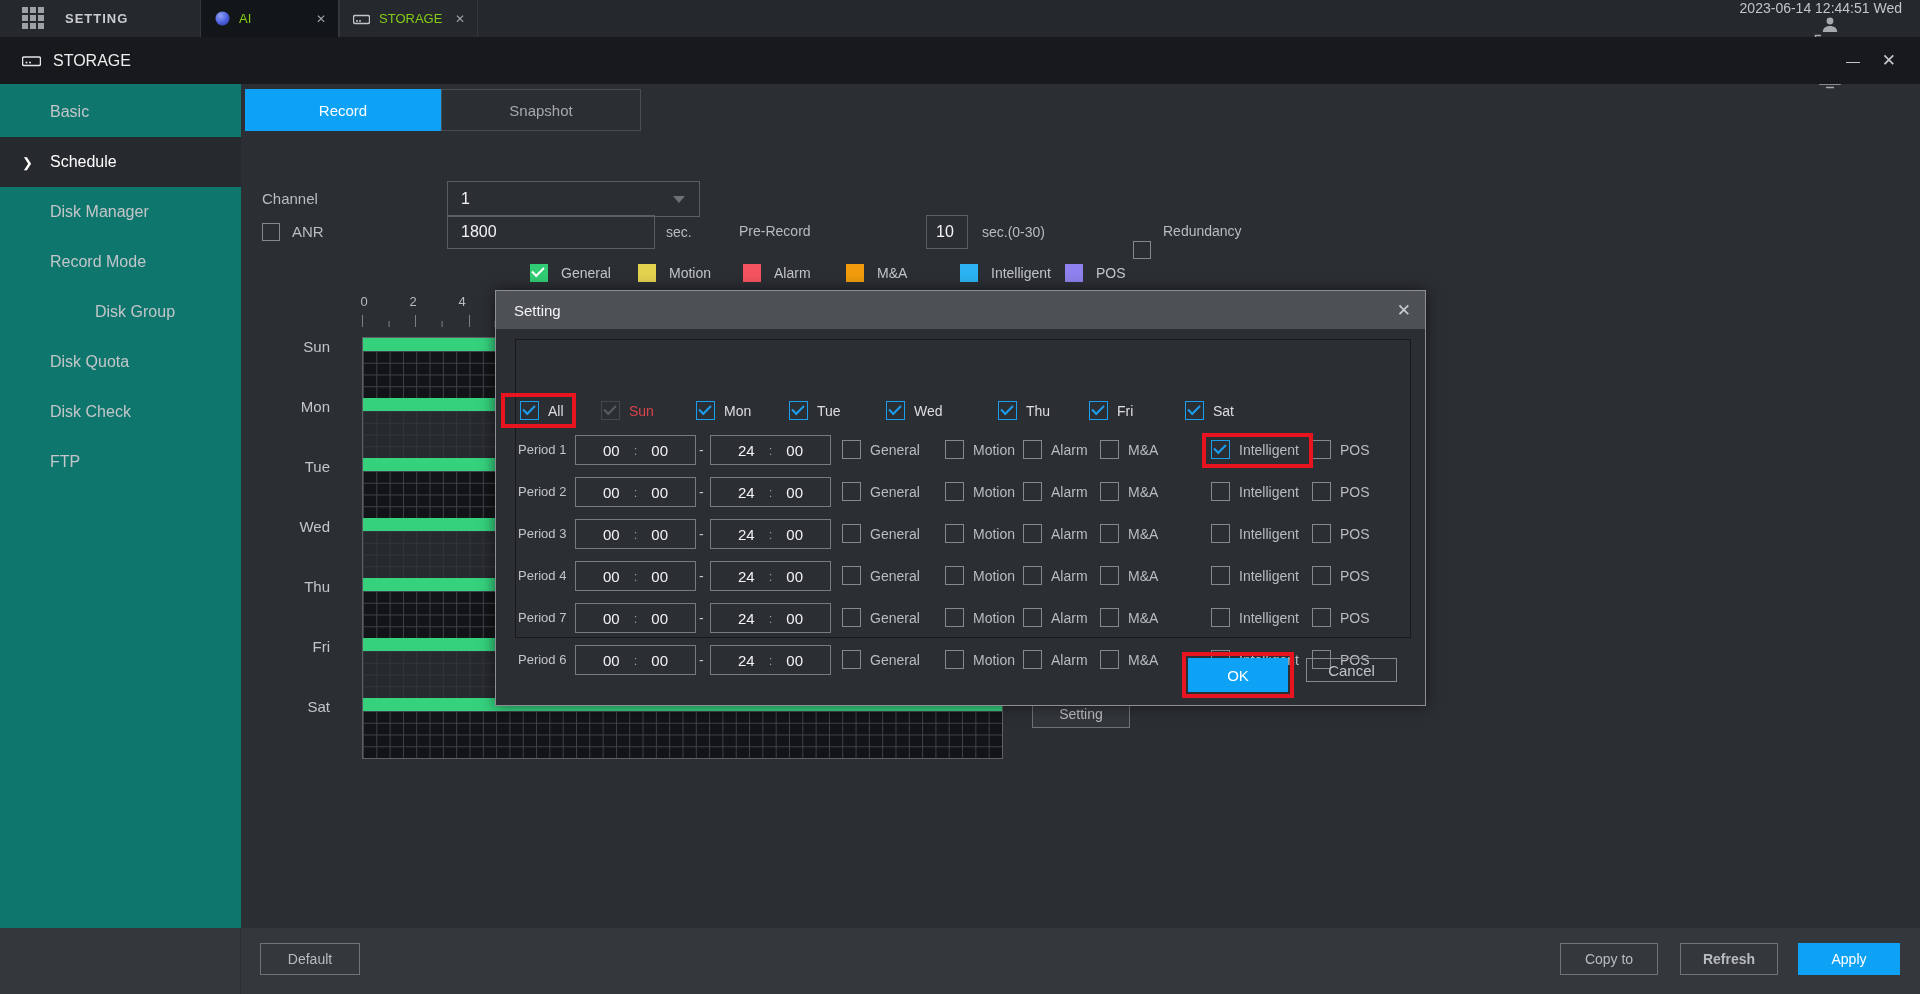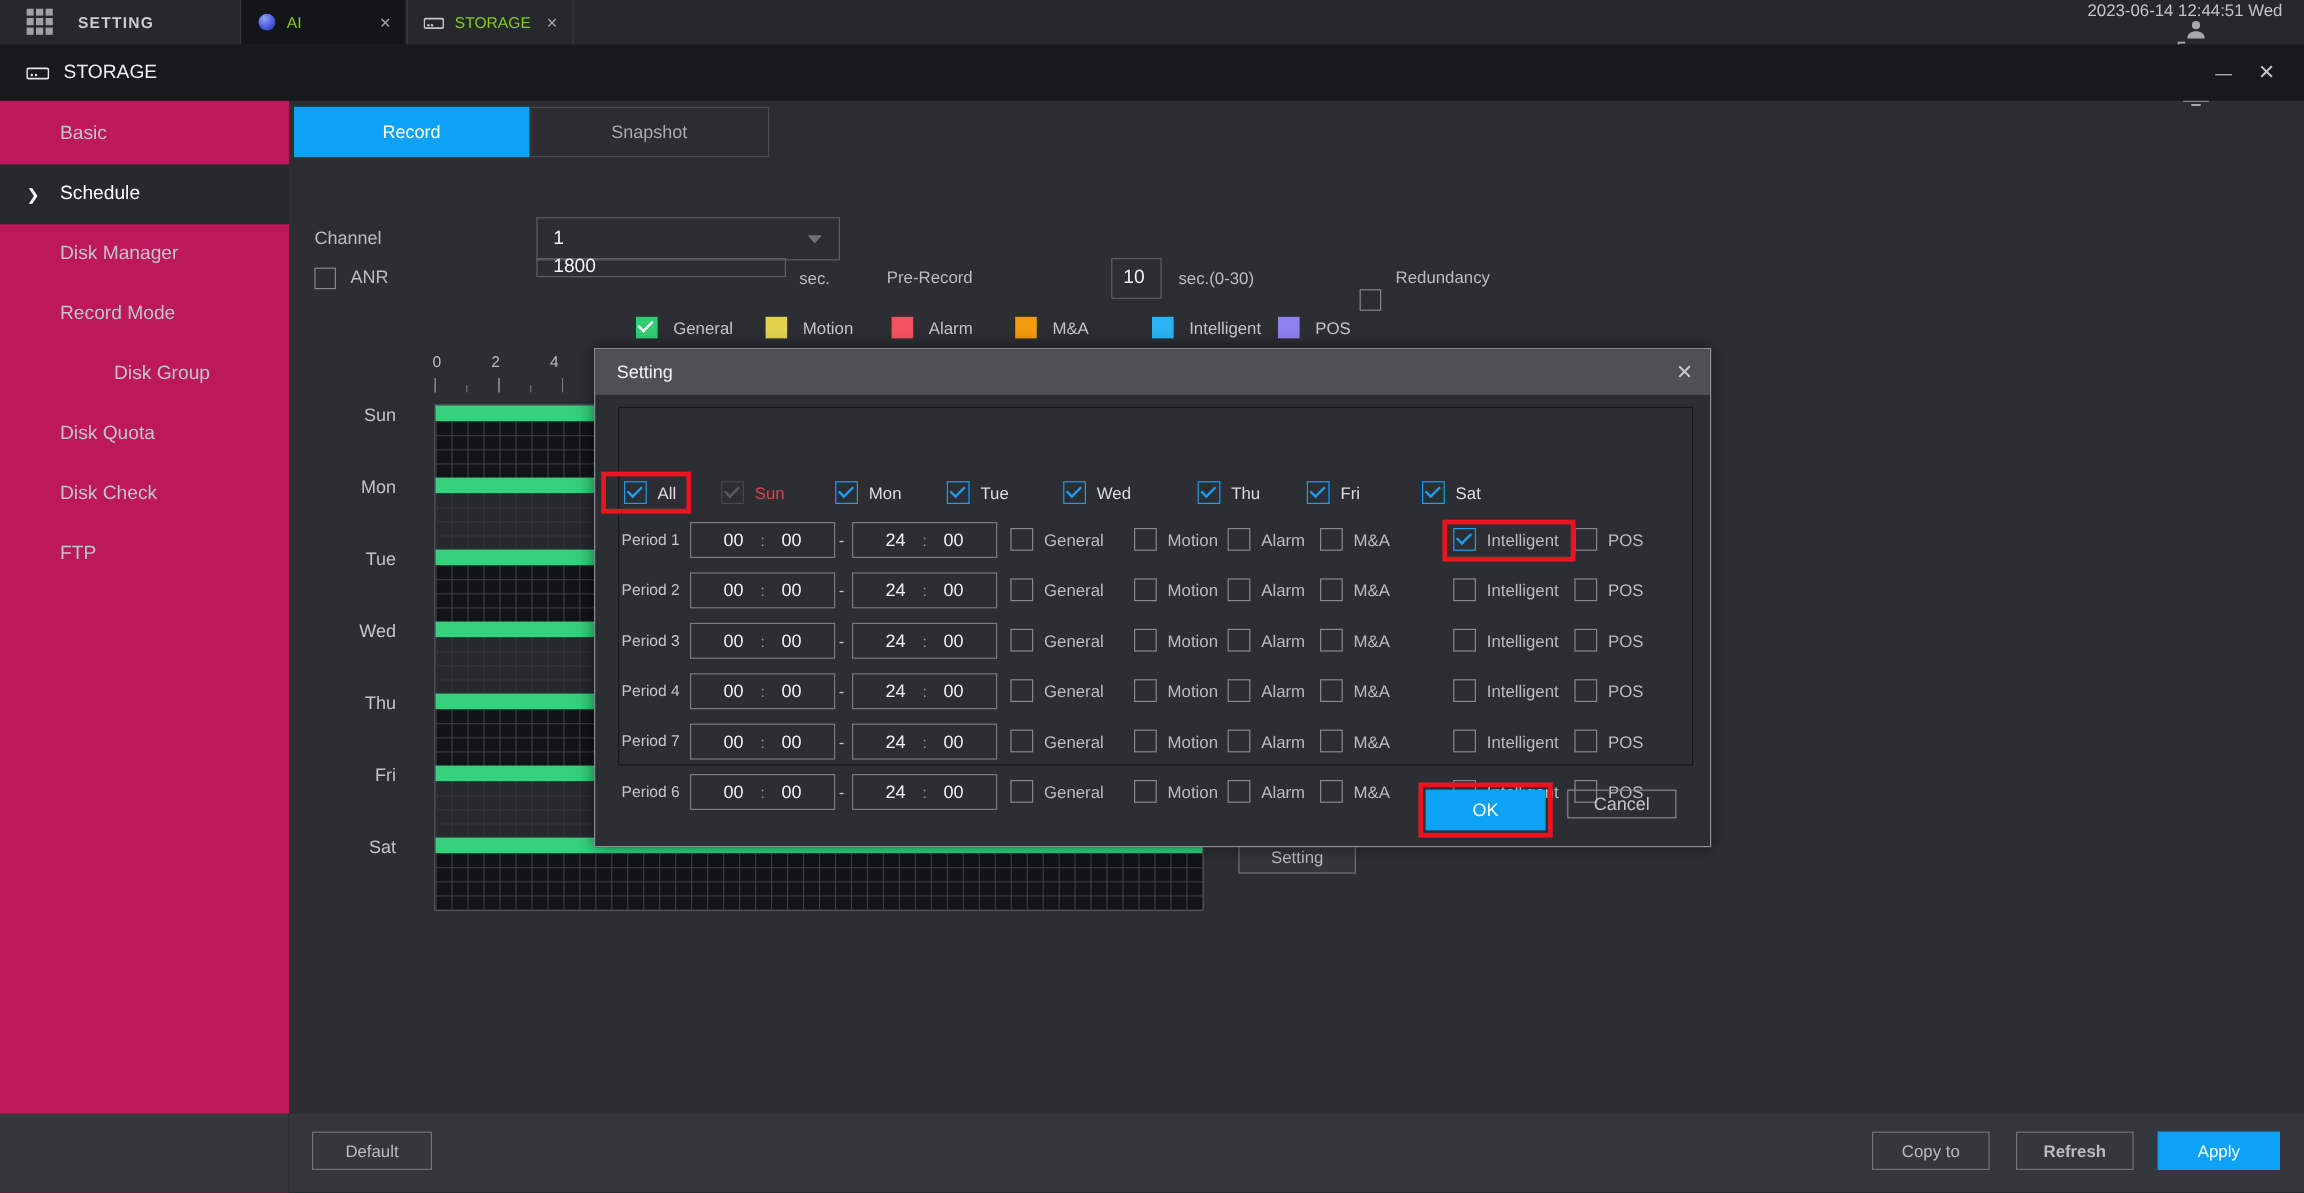--- a/index.html
+++ b/index.html
@@ -19,21 +19,21 @@
   #tb-right{right:0;top:0;height:37px;display:flex;align-items:center;flex-direction:column;}
   #tb-clock{font-size:14px;color:#c3c6c9;margin-right:18px;}
   .tb-sep{width:1px;height:24px;background:#3c3f43;}
   .tb-ic{margin:0 18px;display:flex;align-items:center;}
   
   #titlebar{left:0;top:37px;width:1920px;height:47px;background:#17191d;display:flex;align-items:center;}
   #titlebar .w-title{font-size:16px;color:#eceeef;margin-left:12px;}
   #win-min{position:absolute;right:60px;top:0;height:47px;display:flex;align-items:center;color:#c3c6c9;font-size:14px;cursor:pointer;}
   #win-close{position:absolute;right:24px;top:0;height:47px;display:flex;align-items:center;color:#c3c6c9;font-size:17px;cursor:pointer;}
   
-  #sidebar{left:0;top:84px;width:241px;height:910px;background:#be185d;}
+  #sidebar{left:0;top:84px;width:241px;height:910px;background:#0f766e;}
   .side-item{position:absolute;left:0;width:241px;height:50px;display:flex;align-items:center;cursor:pointer;}
   .side-item .s-lbl{margin-left:50px;font-size:16px;color:#c3c6c9;}
   .side-item.sel{background:#26292d;}
   .side-item.sel .s-lbl{color:#ffffff;}
   .side-item .arrow{position:absolute;left:22px;color:#ffffff;font-size:13px;}
   
   .txt{font-size:15px;color:#b9bcc0;}
   .inp{box-sizing:border-box;border:1px solid #5b5f63;background:transparent;color:#f2f3f4;font-size:16px;display:flex;align-items:center;padding-left:13px;}
   .cb{position:relative;width:19px;height:19px;border:1px solid #85898d;box-sizing:border-box;background:transparent;flex:none;cursor:pointer;}
   .cb.checked{border-color:#1c9ef0;}
@@ -239,21 +239,21 @@
   <div id="tab-snapshot" class="abs">Snapshot</div>
 
   <div class="abs txt" style="left:262px;top:190px;">Channel</div>
   <div id="channel-dd" class="abs">
     <span class="val">1</span>
     <span class="caret"></span>
   </div>
 
   <div class="abs cb small" style="left:262px;top:223px;"></div>
   <div class="abs txt" style="left:292px;top:223px;">ANR</div>
-  <div class="abs inp" style="left:447px;top:215px;width:208px;height:16px;">
+  <div class="abs inp" style="left:447px;top:215px;width:208px;height:34px;">
     <span>1800</span>
   </div>
   <div class="abs txt" style="left:666px;top:224px;font-size:14px;">sec.</div>
   <div class="abs txt" style="left:739px;top:223px;font-size:14px;">Pre-Record</div>
   <div class="abs inp" style="left:926px;top:215px;width:42px;height:34px;padding-left:9px;">
     <span>10</span>
   </div>
   <div class="abs txt" style="left:982px;top:224px;font-size:14px;">sec.(0-30)</div>
   <div class="abs cb small" style="left:1133px;top:223px;"></div>
   <div class="abs txt" style="left:1163px;top:223px;font-size:14px;">Redundancy</div>

